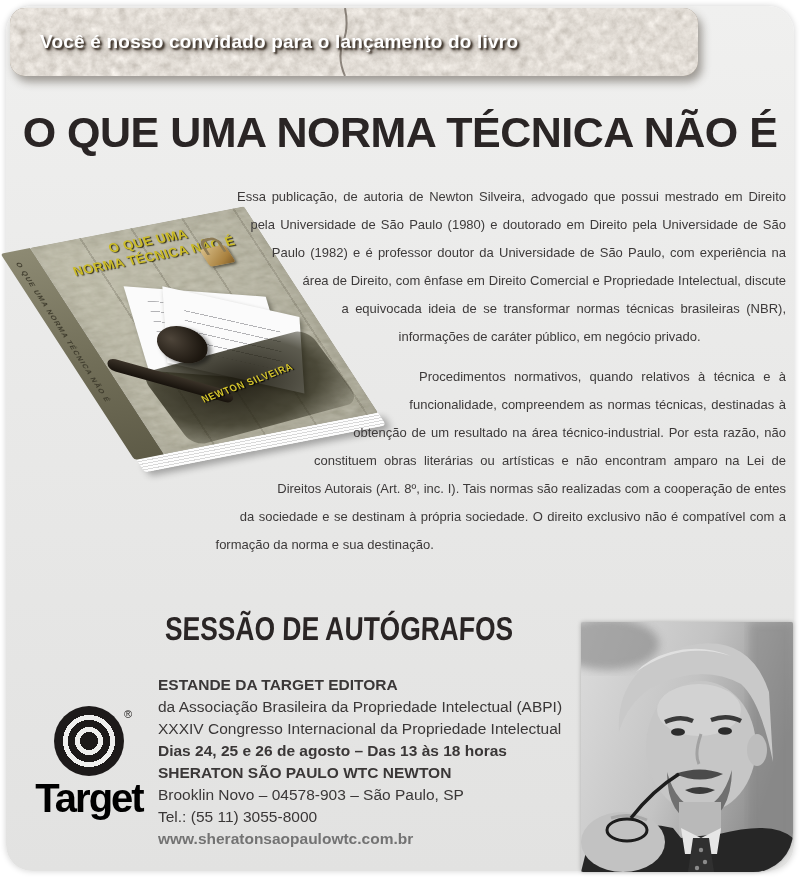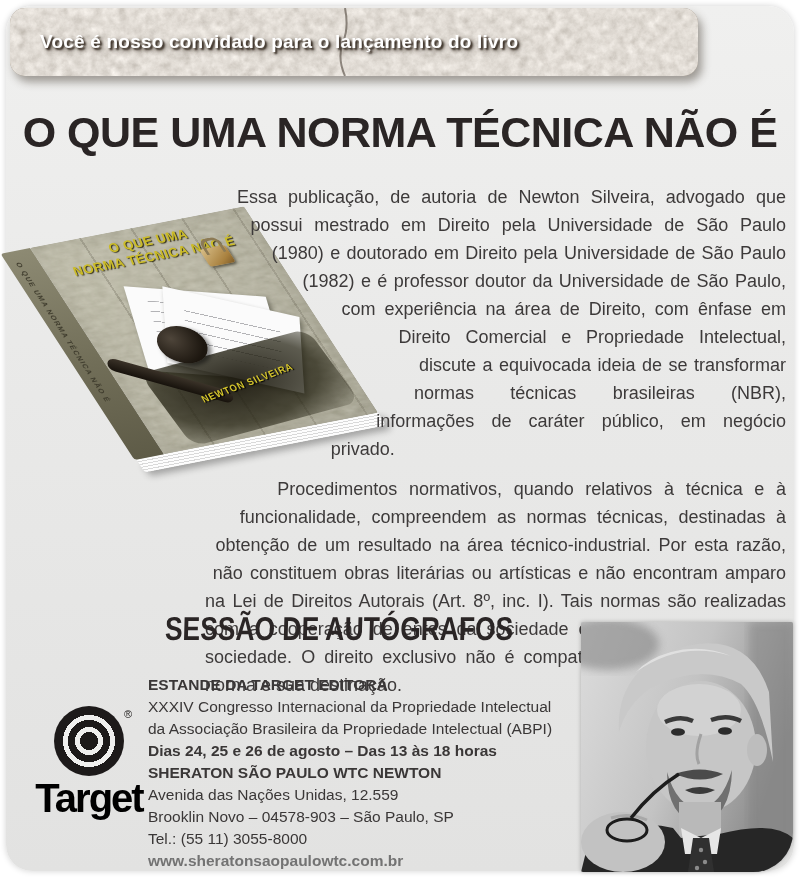--- a/index.html
+++ b/index.html
@@ -66,30 +66,30 @@
   .book-author{position:absolute;left:66px;top:168px;transform:rotate(-9deg) skewX(-12deg);
         color:#d3c32c;font-size:9.5px;font-weight:bold;letter-spacing:1px;
         text-shadow:1px 1px 1px #000;}
 
   
   .copy{position:absolute;left:0;top:183px;width:800px;box-sizing:border-box;
         padding:0 14px 0 205px;z-index:2;}
   .wrap-spacer{float:left;width:216px;height:392px;shape-margin:6px;
         shape-outside:polygon(0 0,12px 0,40px 15%,70px 25%,105px 32%,150px 40%,208px 46%,
                       200px 52%,150px 58%,95px 68%,50px 77%,6px 85%,0 100%);}
-  .copy p{margin:0 0 12px 0;font-size:18px;line-height:28px;color:#3d3a3a;
+  .copy p{margin:0 0 12px 0;font-size:13px;line-height:28px;color:#3d3a3a;
         text-align:justify;}
 
   
   .autografos{position:absolute;left:165px;top:610px;margin:0;font-size:33px;font-weight:bold;
         color:#2a2525;transform:scaleX(0.8) skewX(-2deg);transform-origin:left center;
         letter-spacing:0px;z-index:2;}
 
   
-  .event{position:absolute;left:148px;top:674px;width:410px;z-index:2;
+  .event{position:absolute;left:158px;top:674px;width:410px;z-index:2;
         font-size:15.5px;line-height:22px;color:#3a3737;}
   .ev-b{font-weight:bold;}
   .ev-link{color:#737373;text-decoration:none;font-weight:bold;}
 
   
   .logo{position:absolute;left:28px;top:694px;width:122px;text-align:center;z-index:2;}
   .bullseye{position:relative;width:70px;height:70px;margin:12px auto 2px auto;border-radius:50%;
         background:radial-gradient(circle,#1d1a1a 0 9px,#efefee 9px 14px,#1d1a1a 14px 21px,
                    #efefee 21px 26px,#1d1a1a 26px 35px);}
   .regmark{position:absolute;left:96px;top:14px;font-size:11px;color:#1d1a1a;}
@@ -153,25 +153,24 @@
   <div class="copy">
     <div class="wrap-spacer"></div>
     <p>Essa publicação, de autoria de Newton Silveira, advogado que possui mestrado em Direito pela Universidade de São Paulo (1980) e doutorado em Direito pela Universidade de São Paulo (1982) e é professor doutor da Universidade de São Paulo, com experiência na área de Direito, com ênfase em Direito Comercial e Propriedade Intelectual, discute a equivocada ideia de se transformar normas técnicas brasileiras (NBR), informações de caráter público, em negócio privado.</p>
     <p>Procedimentos normativos, quando relativos à técnica e à funcionalidade, compreendem as normas técnicas, destinadas à obtenção de um resultado na área técnico-industrial. Por esta razão, não constituem obras literárias ou artísticas e não encontram amparo na Lei de Direitos Autorais (Art. 8º, inc. I). Tais normas são realizadas com a cooperação de entes da sociedade e se destinam à própria sociedade. O direito exclusivo não é compatível com a formação da norma e sua destinação.</p>
   </div>
 
   <h2 class="autografos">SESSÃO DE AUTÓGRAFOS</h2>
 
   <div class="event">
     <div class="ev-b">ESTANDE DA TARGET EDITORA</div>
+    <div>da Associação Brasileira da Propriedade Intelectual (ABPI)</div>
     <div>XXXIV Congresso Internacional da Propriedade Intelectual</div>
-    <div>da Associação Brasileira da Propriedade Intelectual (ABPI)</div>
     <div class="ev-b">Dias 24, 25 e 26 de agosto – Das 13 às 18 horas</div>
     <div class="ev-b">SHERATON SÃO PAULO WTC NEWTON</div>
-    <div>Avenida das Nações Unidas, 12.559</div>
     <div>Brooklin Novo – 04578-903 – São Paulo, SP</div>
     <div>Tel.: (55 11) 3055-8000</div>
     <div><a href="#" class="ev-link">www.sheratonsaopaulowtc.com.br</a></div>
   </div>
 
   <div class="logo">
     <div class="bullseye"></div>
     <span class="regmark">®</span>
     <div class="wordmark">Target</div>
   </div>

